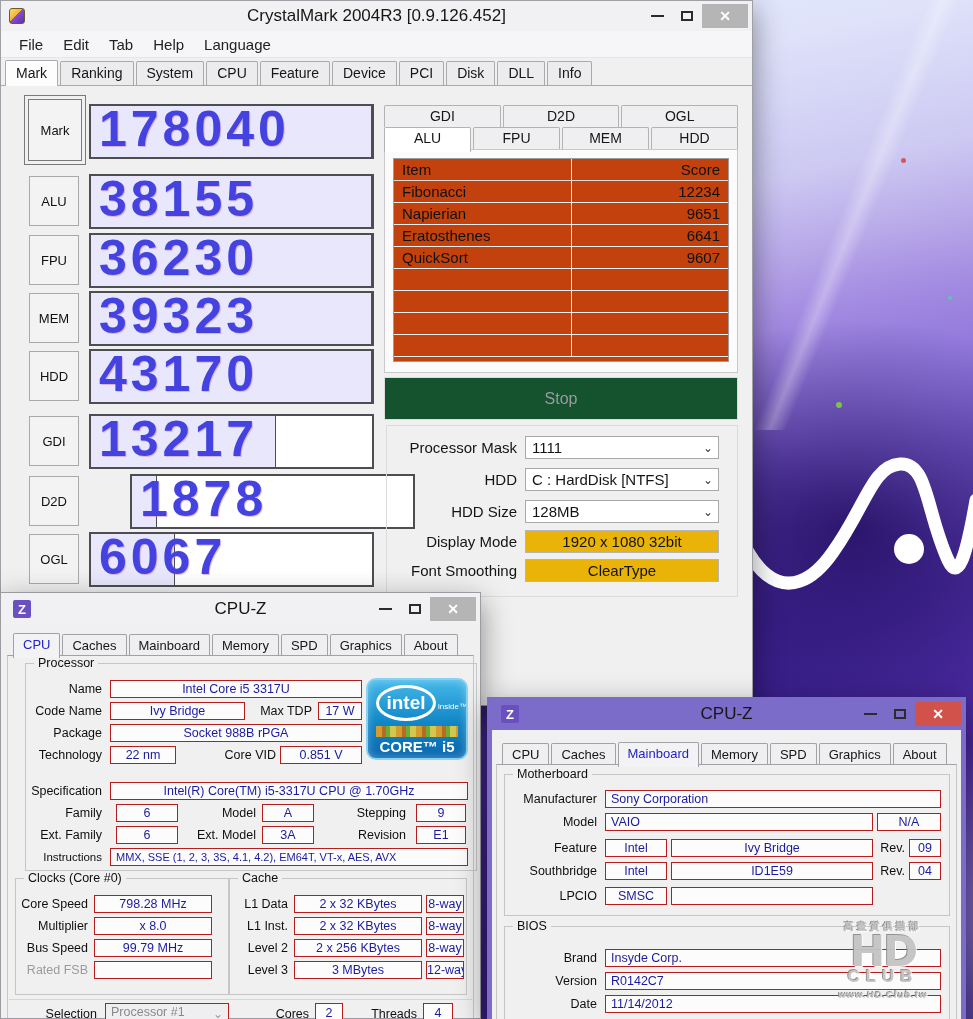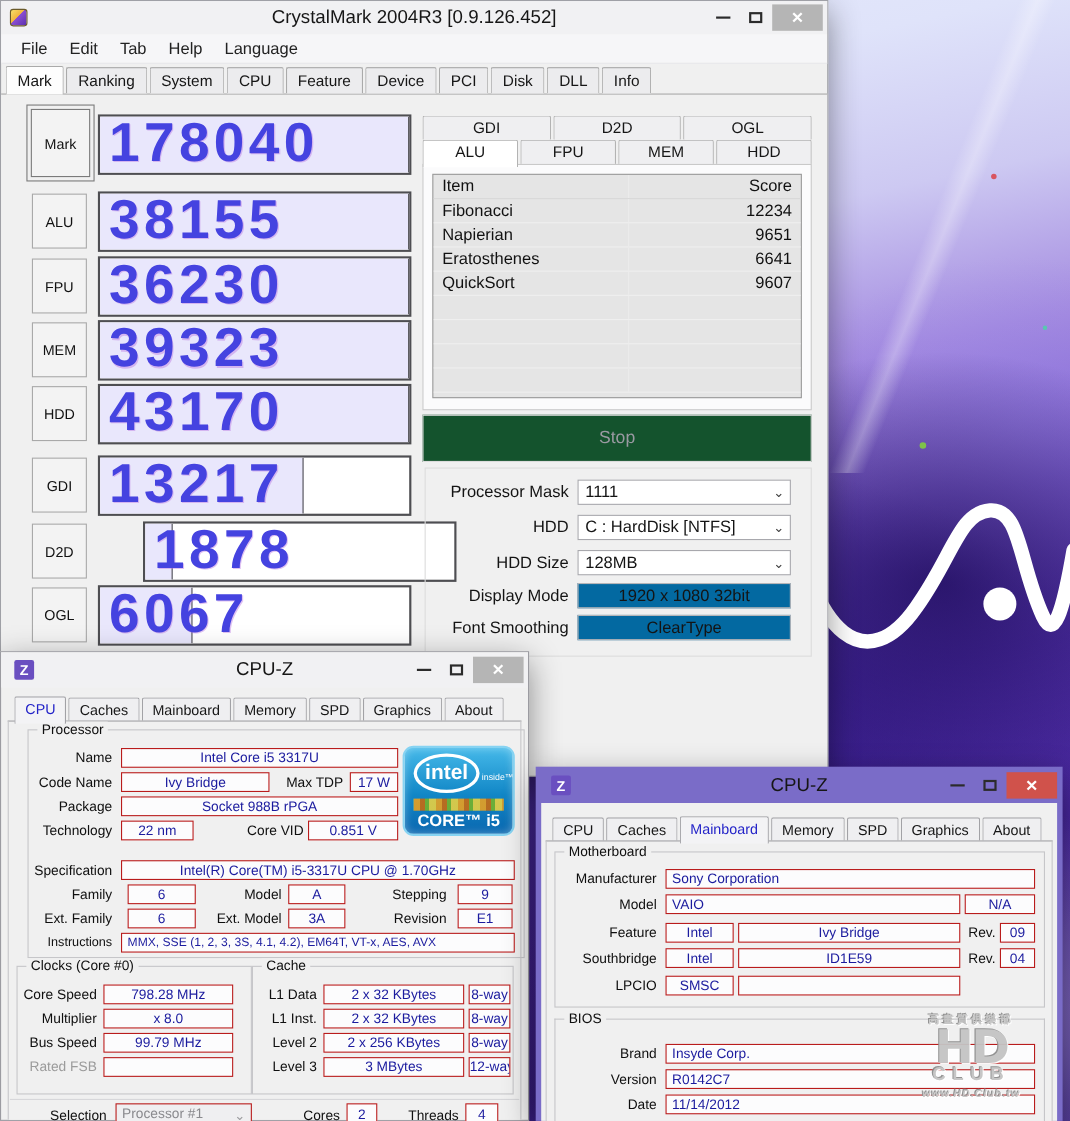--- a/index.html
+++ b/index.html
@@ -58,34 +58,34 @@
   .sbox .fill { position:absolute; left:0; top:0; bottom:0; background:#e9e7fc; border-right:1px solid #4e4e52; }
   .sbox .num { position:absolute; left:8px; top:50%; transform:translateY(-55%); font-size:50px; font-weight:bold;
     color:#4543e0; letter-spacing:4px; text-shadow:1px 1px 0 rgba(186,120,226,.45); white-space:nowrap; }
 
   .rtabs { position:absolute; left:383px; width:354px; display:flex; }
   .rtab { flex:1; border:1px solid #b3b3b3; border-bottom:none; background:#efeff1; font-size:14px; color:#161616;
     text-align:center; padding:2px 0 3px; border-radius:2px 2px 0 0; margin-right:2px; }
   .rtab:last-child { margin-right:0; }
   .rtab.active { background:#fff; padding-bottom:6px; margin-bottom:-2px; z-index:2; }
   .rpage { position:absolute; left:383px; top:63px; width:354px; height:224px; background:#fbfbfc; border:1px solid #c9c9c9; }
-  .rtable { position:absolute; left:8px; top:8px; right:8px; bottom:10px; background:#e5e5e5; border:1px solid #9b9b9b; overflow:hidden; }
+  .rtable { position:absolute; left:8px; top:8px; right:8px; bottom:10px; background:#c2410c; border:1px solid #9b9b9b; overflow:hidden; }
   .trow { display:flex; height:22px; line-height:21px; font-size:15px; color:#111; border-bottom:1px solid #efefef; }
   .trow.head { border-bottom:1px solid #d9d9d9; }
   .tc1 { width:178px; padding-left:8px; border-right:1px solid #ececec; }
   .tc2 { flex:1; text-align:right; padding-right:8px; }
 
   .stopbtn { position:absolute; left:383px; top:291px; width:354px; height:43px; background:#14532d; border:1px solid #dcdcdc;
     color:#9a9aa2; font-size:16px; display:flex; align-items:center; justify-content:center; }
 
   .settings { position:absolute; left:385px; top:339px; width:352px; height:172px; border:1px solid #dcdcdc; }
   .slab { position:absolute; left:0; width:130px; text-align:right; font-size:15px; line-height:23px; color:#141414; }
   .sfld { position:absolute; left:138px; width:194px; height:23px; font-size:15px; color:#141414; }
   .sfld.combo { background:#fff; border:1px solid #a8a8ad; line-height:21px; padding-left:6px; }
-  .sfld.box { background:#0369a1; border:1px solid #b5b5b8; text-align:center; line-height:21px; }
+  .sfld.box { background:#eab308; border:1px solid #b5b5b8; text-align:center; line-height:21px; }
   .chev { position:absolute; right:5px; top:1px; font-size:12px; color:#3a3a3a; }
 
   
   .lab { position:absolute; font-size:12.5px; color:#0f0f0f; text-align:right; height:18px; line-height:18px; white-space:nowrap; }
   .lab.dis { color:#9b9b9b; }
   .fld { position:absolute; height:18px; background:#fcfcfd; border:1px solid #b91c1c; color:#1b1b9e; font-size:12.5px;
     line-height:16px; text-align:center; white-space:nowrap; overflow:hidden; }
   .fld.l { text-align:left; padding-left:5px; }
   .grp { position:absolute; border:1px solid #c6c6c9; }
   .grp .gl { position:absolute; top:-8px; left:8px; background:#f0f0f0; padding:0 4px; font-size:12.5px; color:#0f0f0f; line-height:14px; }

